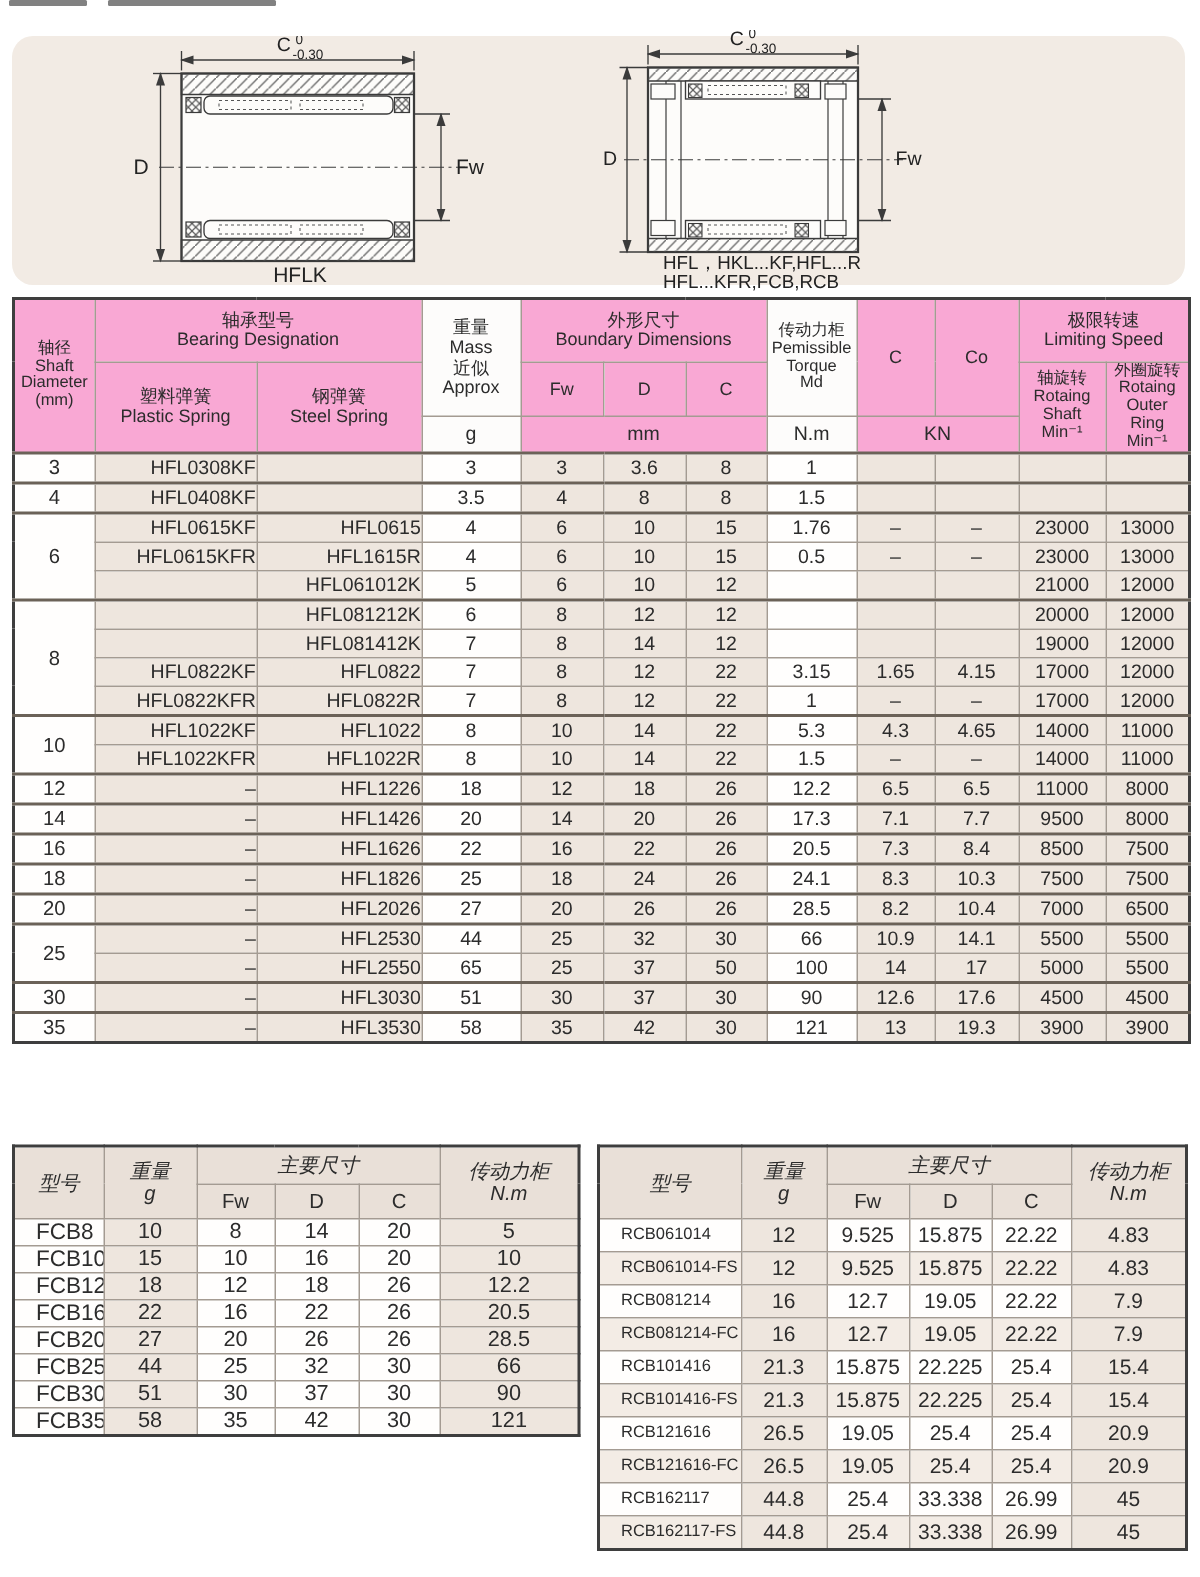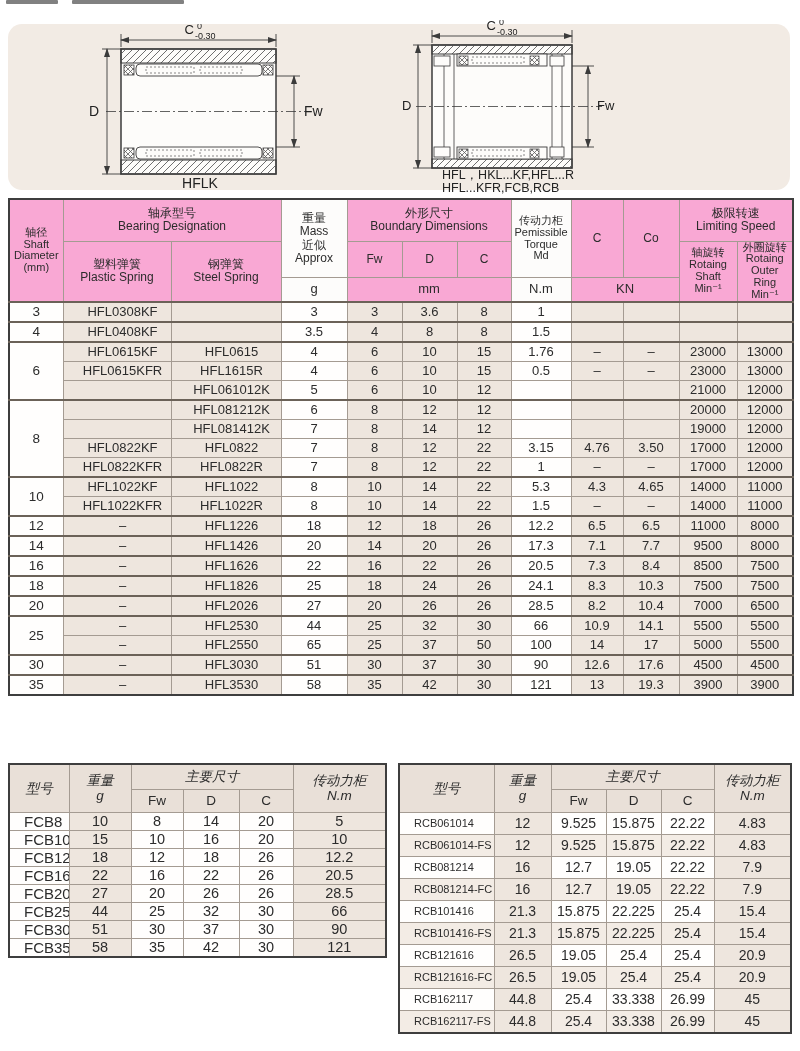--- a/index.html
+++ b/index.html
@@ -26,21 +26,21 @@
   .main th.sm { font-size:11px; line-height:1.08; }
   .main tr.hA { height:42px; }
   .main tr.hB { height:36px; }
   .main tr.hC { height:24px; }
   .main td { height:18px; font-size:13px; }
   .main tr.grp td { border-top:2px solid #6b6258; }
   .b  { background:#eee6de; }
   .w  { background:#fffefd; }
   th.b { background:#f9a8d4; }
   th.w { background:#fdfcfb; }
-  .mdl { text-align:center; padding-left:11px; }
+  .mdl { text-align:right; padding-left:11px; }
   td.shaft { font-size:13.5px; }
   .main th.unit { font-size:13px; }
 
   
   .fcb { left:8px; top:763px; width:377px; border:2px solid #3e3e3e; }
   .rcb { left:398px; top:763px; width:392px; border:2px solid #3e3e3e; }
   .fcb th,.rcb th { font-size:13.5px; background:#e9e0d8; }
   .fcb tr.h1,.rcb tr.h1 { height:25px;font-style:italic; }
   .fcb tr.h2,.rcb tr.h2 { height:23px; }
   .fcb td { height:17px; font-size:14.5px; }
@@ -323,22 +323,22 @@
           <td class="b">12000</td>
         </tr>
         <tr>
           <td class="b mdl">HFL0822KF</td>
           <td class="b mdl">HFL0822</td>
           <td class="w">7</td>
           <td class="b">8</td>
           <td class="b">12</td>
           <td class="b">22</td>
           <td class="w">3.15</td>
-          <td class="b">4.76</td>
-          <td class="b">3.50</td>
+          <td class="b">1.65</td>
+          <td class="b">4.15</td>
           <td class="b">17000</td>
           <td class="b">12000</td>
         </tr>
         <tr>
           <td class="b mdl">HFL0822KFR</td>
           <td class="b mdl">HFL0822R</td>
           <td class="w">7</td>
           <td class="b">8</td>
           <td class="b">12</td>
           <td class="b">22</td>

